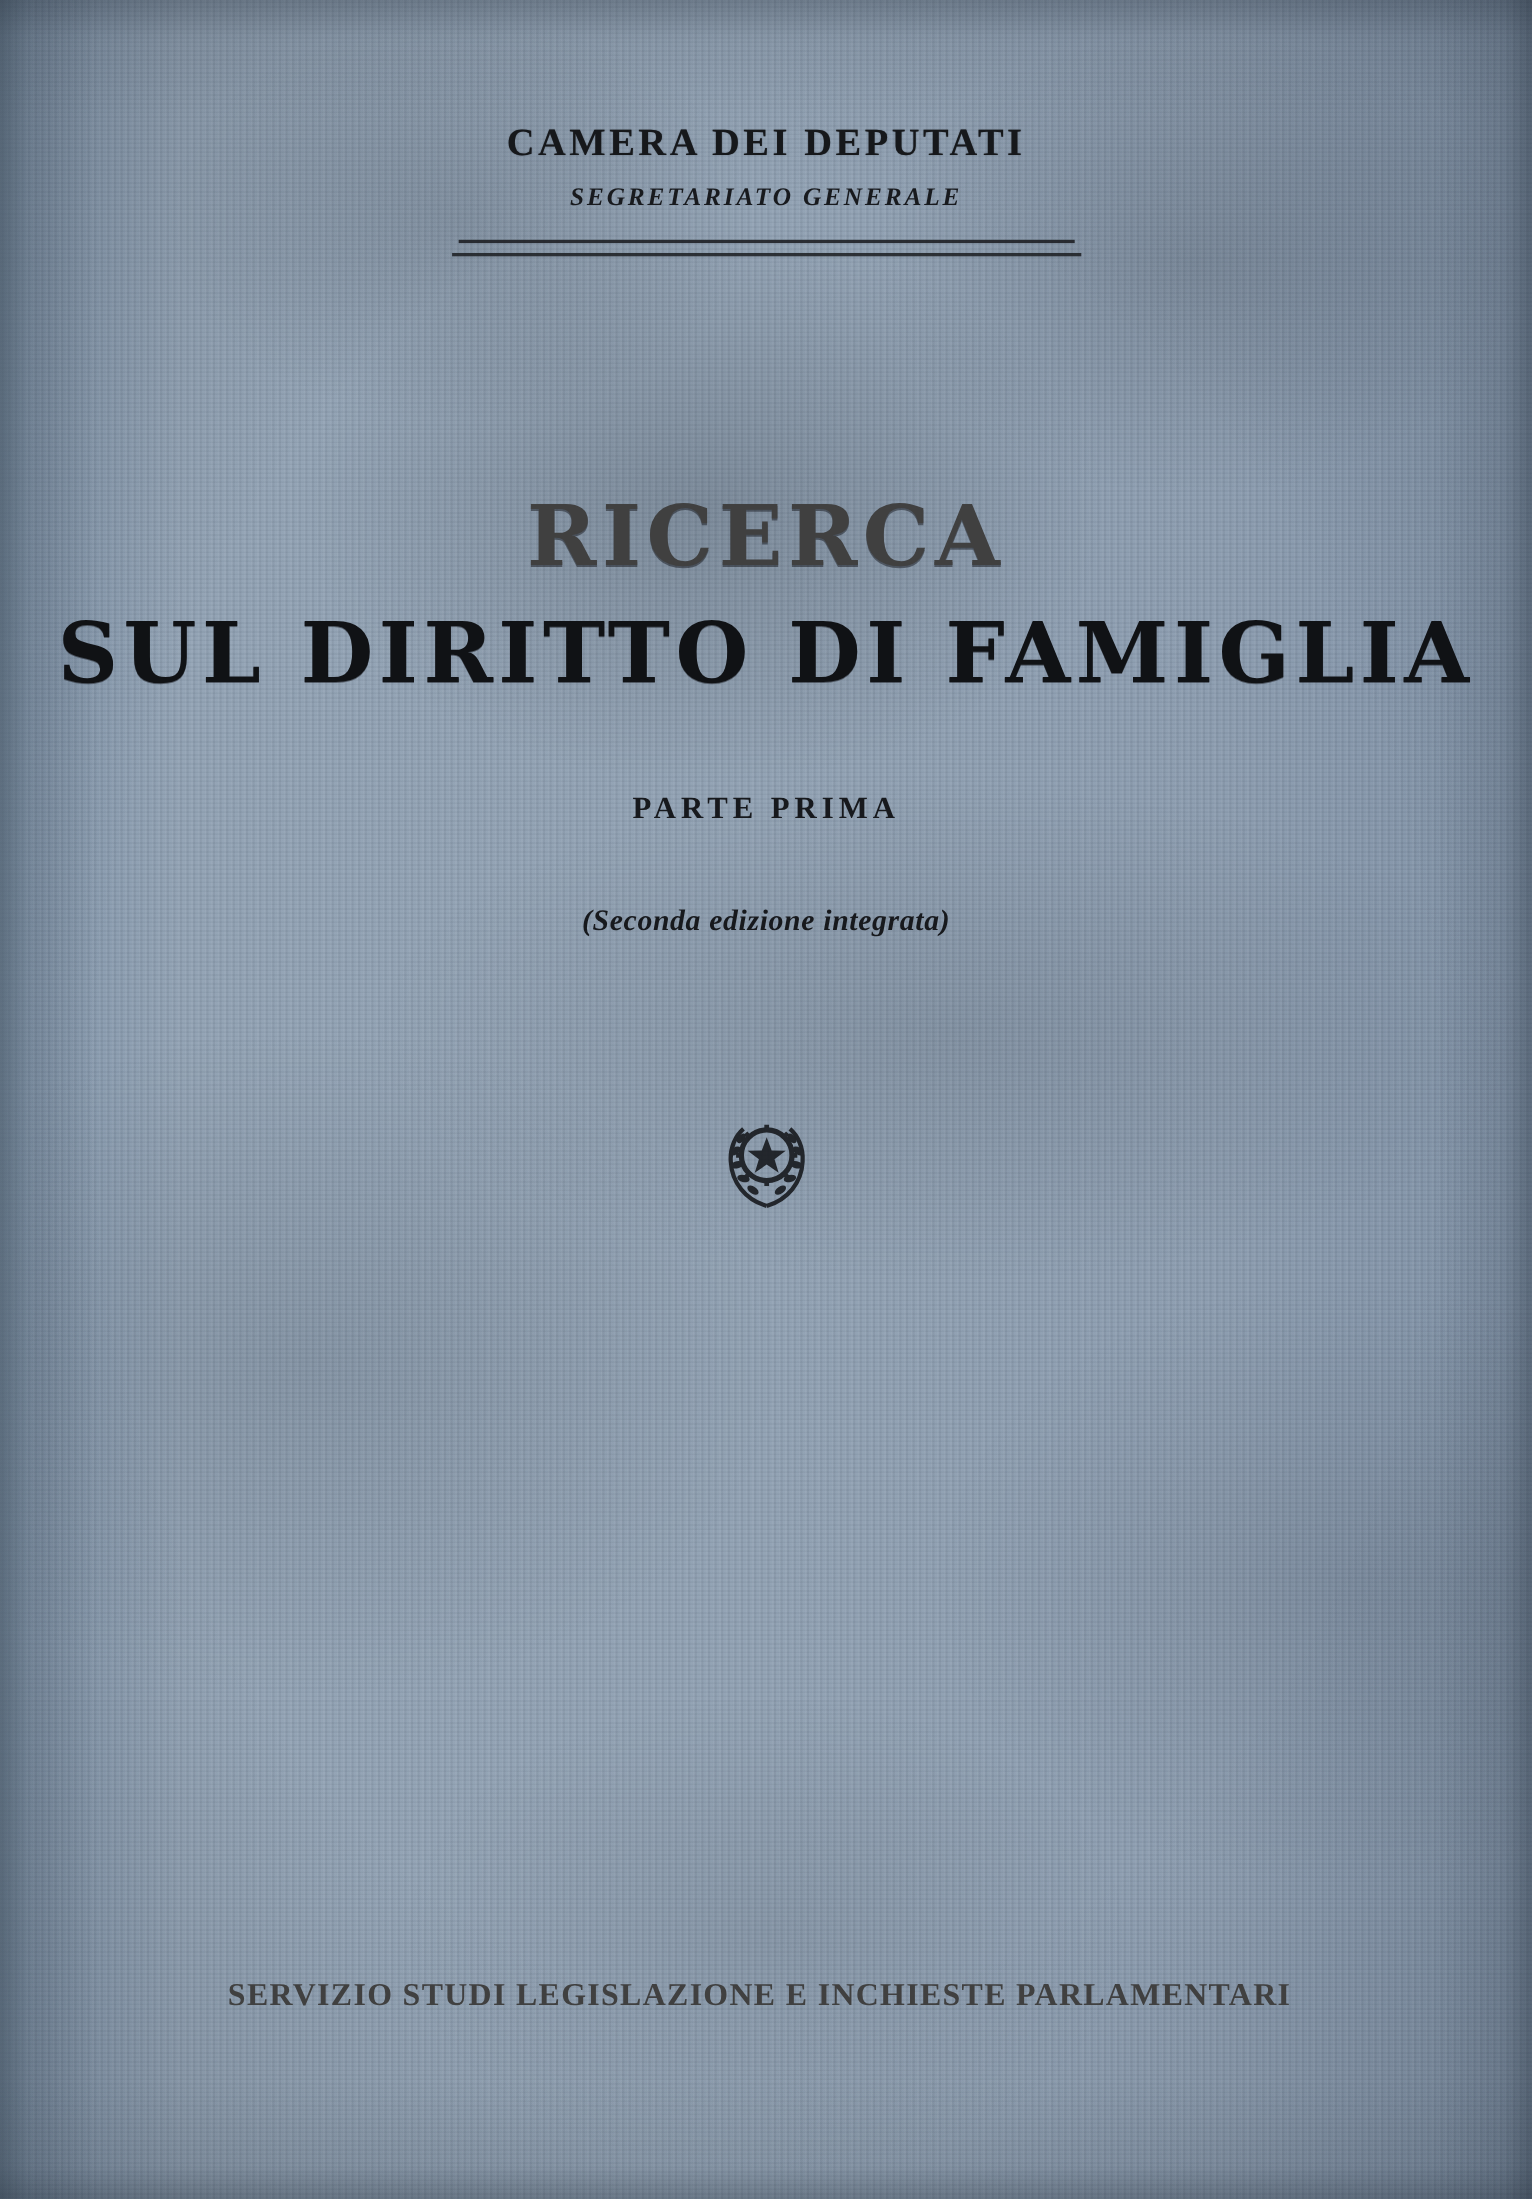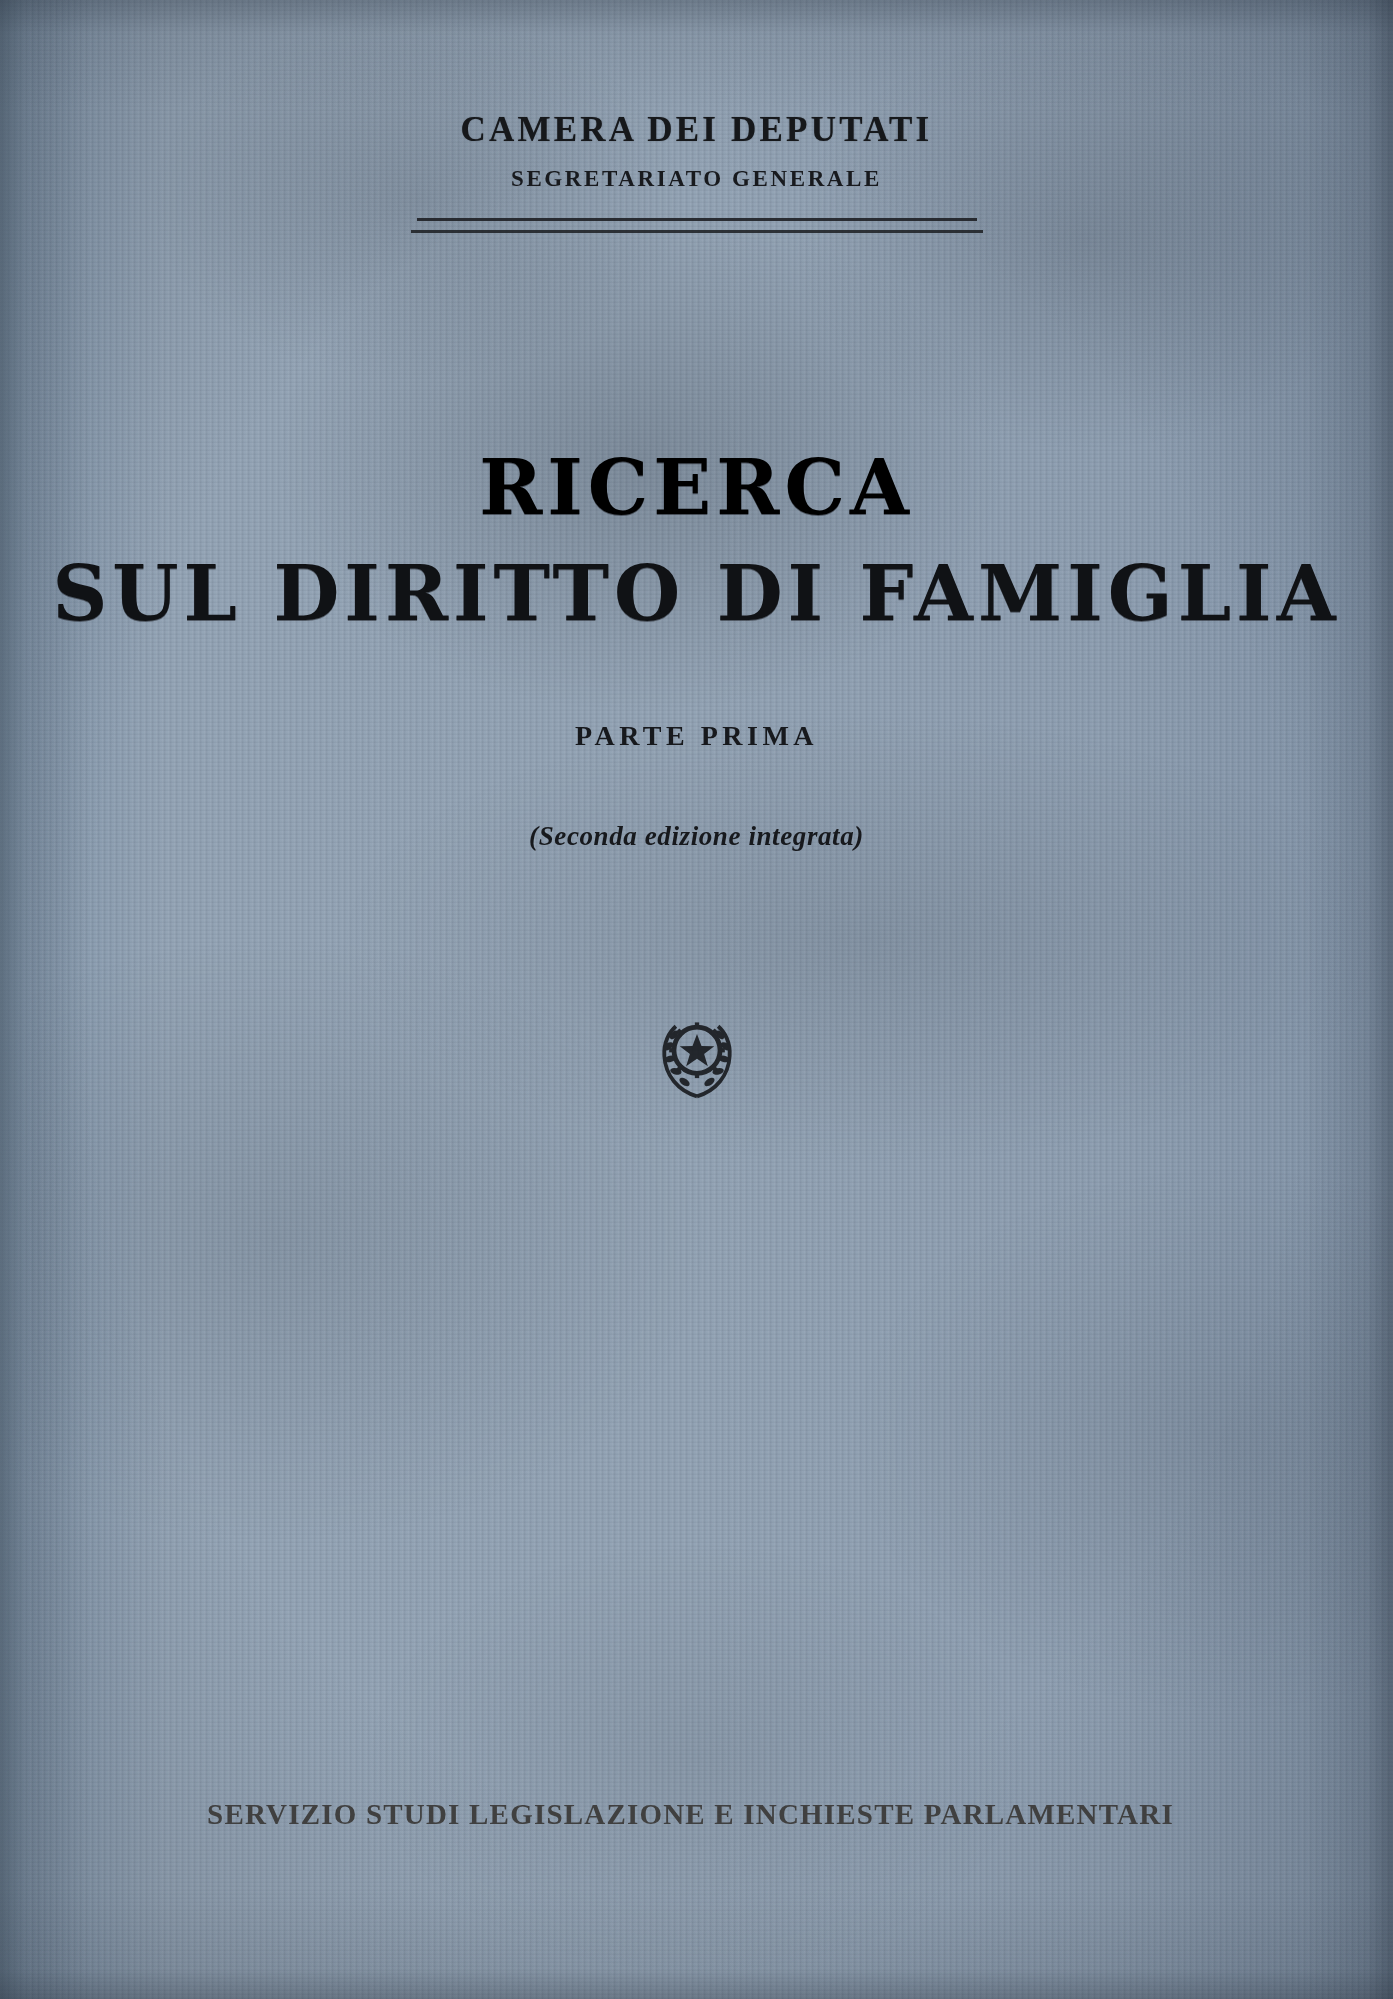--- a/index.html
+++ b/index.html
@@ -105,20 +105,21 @@
     color: #16181b;
     text-shadow: 0 0 1px rgba(20,22,26,0.55);
   }
 
   .department {
     margin-top: 19px;
     font-size: 23px;
     letter-spacing: 2.6px;
     font-weight: 700;
     color: #181a1e;
+    font-style: italic;
   }
 
   .rule {
     width: 560px;
     margin: 26px auto 0 auto;
     height: 3px;
     background: #1b1d21;
     opacity: 0.88;
   }
 
@@ -145,21 +146,21 @@
     left: 0;
     right: 0;
   }
 
   .title-line1 {
     font-family: "DejaVu Serif", "Liberation Serif", serif;
     font-size: 76px;
     font-weight: 700;
     letter-spacing: 5px;
     line-height: 1.0;
-    color: #000000;
+    color: #404040;
     text-shadow: 0 1px 0 rgba(10,12,15,0.45);
   }
 
   .title-line2 {
     margin-top: 30px;
     font-family: "DejaVu Serif", "Liberation Serif", serif;
     font-size: 76px;
     font-weight: 700;
     letter-spacing: 5px;
     line-height: 1.0;

